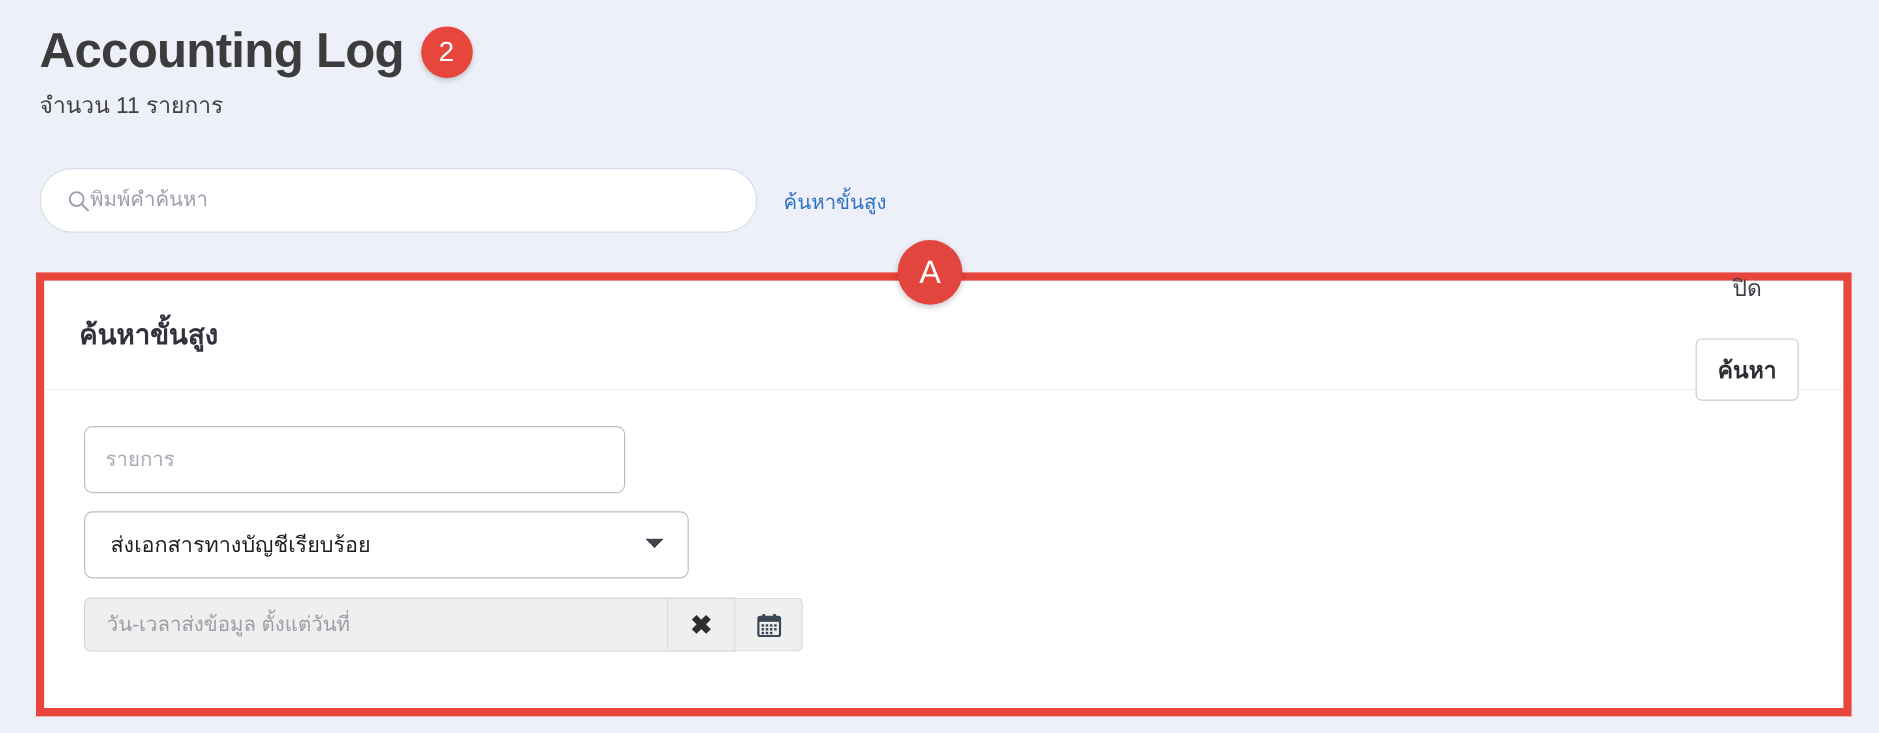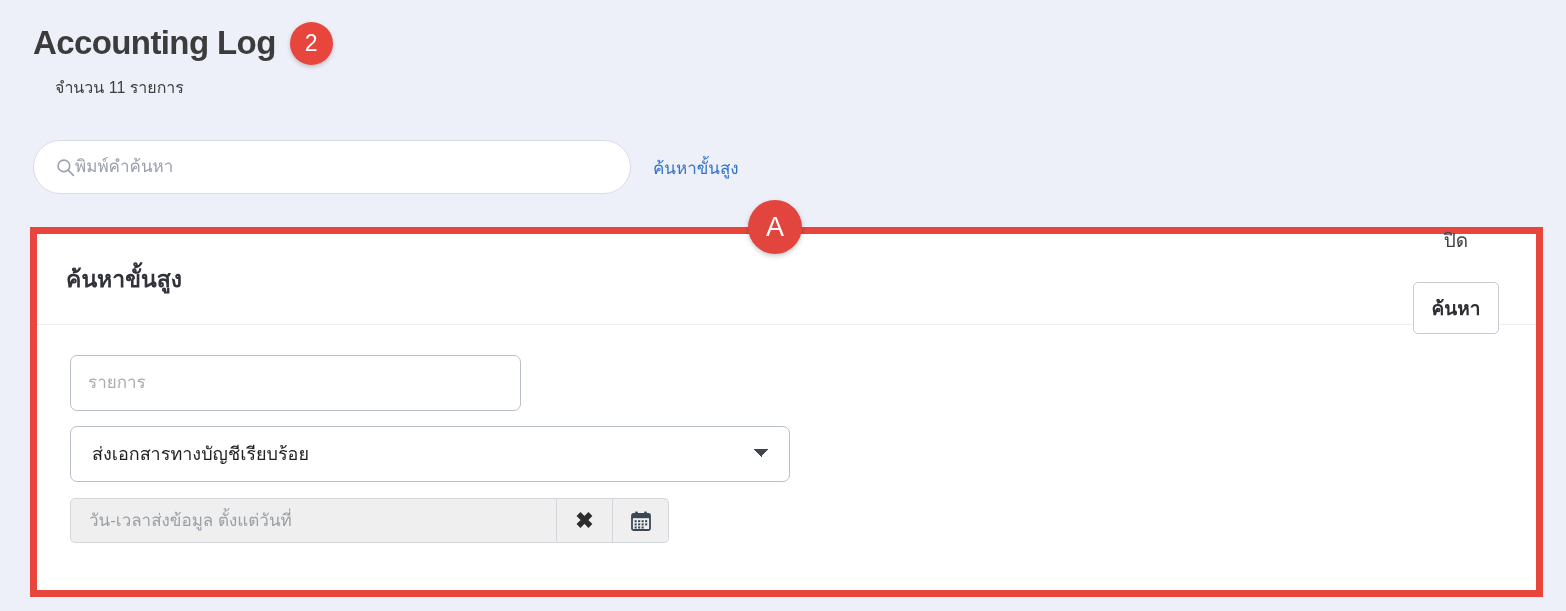--- a/index.html
+++ b/index.html
@@ -23,21 +23,21 @@
     top: 14px;
     width: 1480px;
   }
   .title-row {
     display: flex;
     align-items: center;
     gap: 14px;
     height: 56px;
   }
   .page-title {
-    font-size: 33px;
+    font-size: 41px;
     font-weight: bold;
     color: #3c3c3c;
     letter-spacing: -0.6px;
     line-height: 1;
     white-space: nowrap;
   }
   .count-badge {
     width: 43px;
     height: 43px;
     border-radius: 50%;
@@ -45,25 +45,24 @@
     color: #ffffff;
     font-size: 23px;
     display: flex;
     align-items: center;
     justify-content: center;
     box-shadow: 0 2px 4px rgba(0,0,0,0.20);
     flex: 0 0 auto;
     margin-top: 3px;
   }
   .subtitle {
-    font-size: 16px;
+    font-size: 19px;
     color: #3f3f3f;
     margin-top: 8px;
     line-height: 1.2;
-    margin-left: 22px;
   }
 
   
   .search-row {
     position: absolute;
     left: 33px;
     top: 140px;
     display: flex;
     align-items: center;
     gap: 22px;
@@ -194,21 +193,21 @@
     background: #ffffff;
     font-family: inherit;
     font-size: 17px;
     color: #3a3a3a;
     padding: 0 17px;
     outline: none;
   }
   .text-field::placeholder { color: #a8adb5; }
 
   .select-field {
-    width: 720px;
+    width: 504px;
     height: 56px;
     border: 1px solid #b9bfc6;
     border-radius: 7px;
     background: #ffffff;
     font-family: inherit;
     font-size: 18px;
     color: #1f1f23;
     padding: 0 44px 0 21px;
     outline: none;
     appearance: none;

